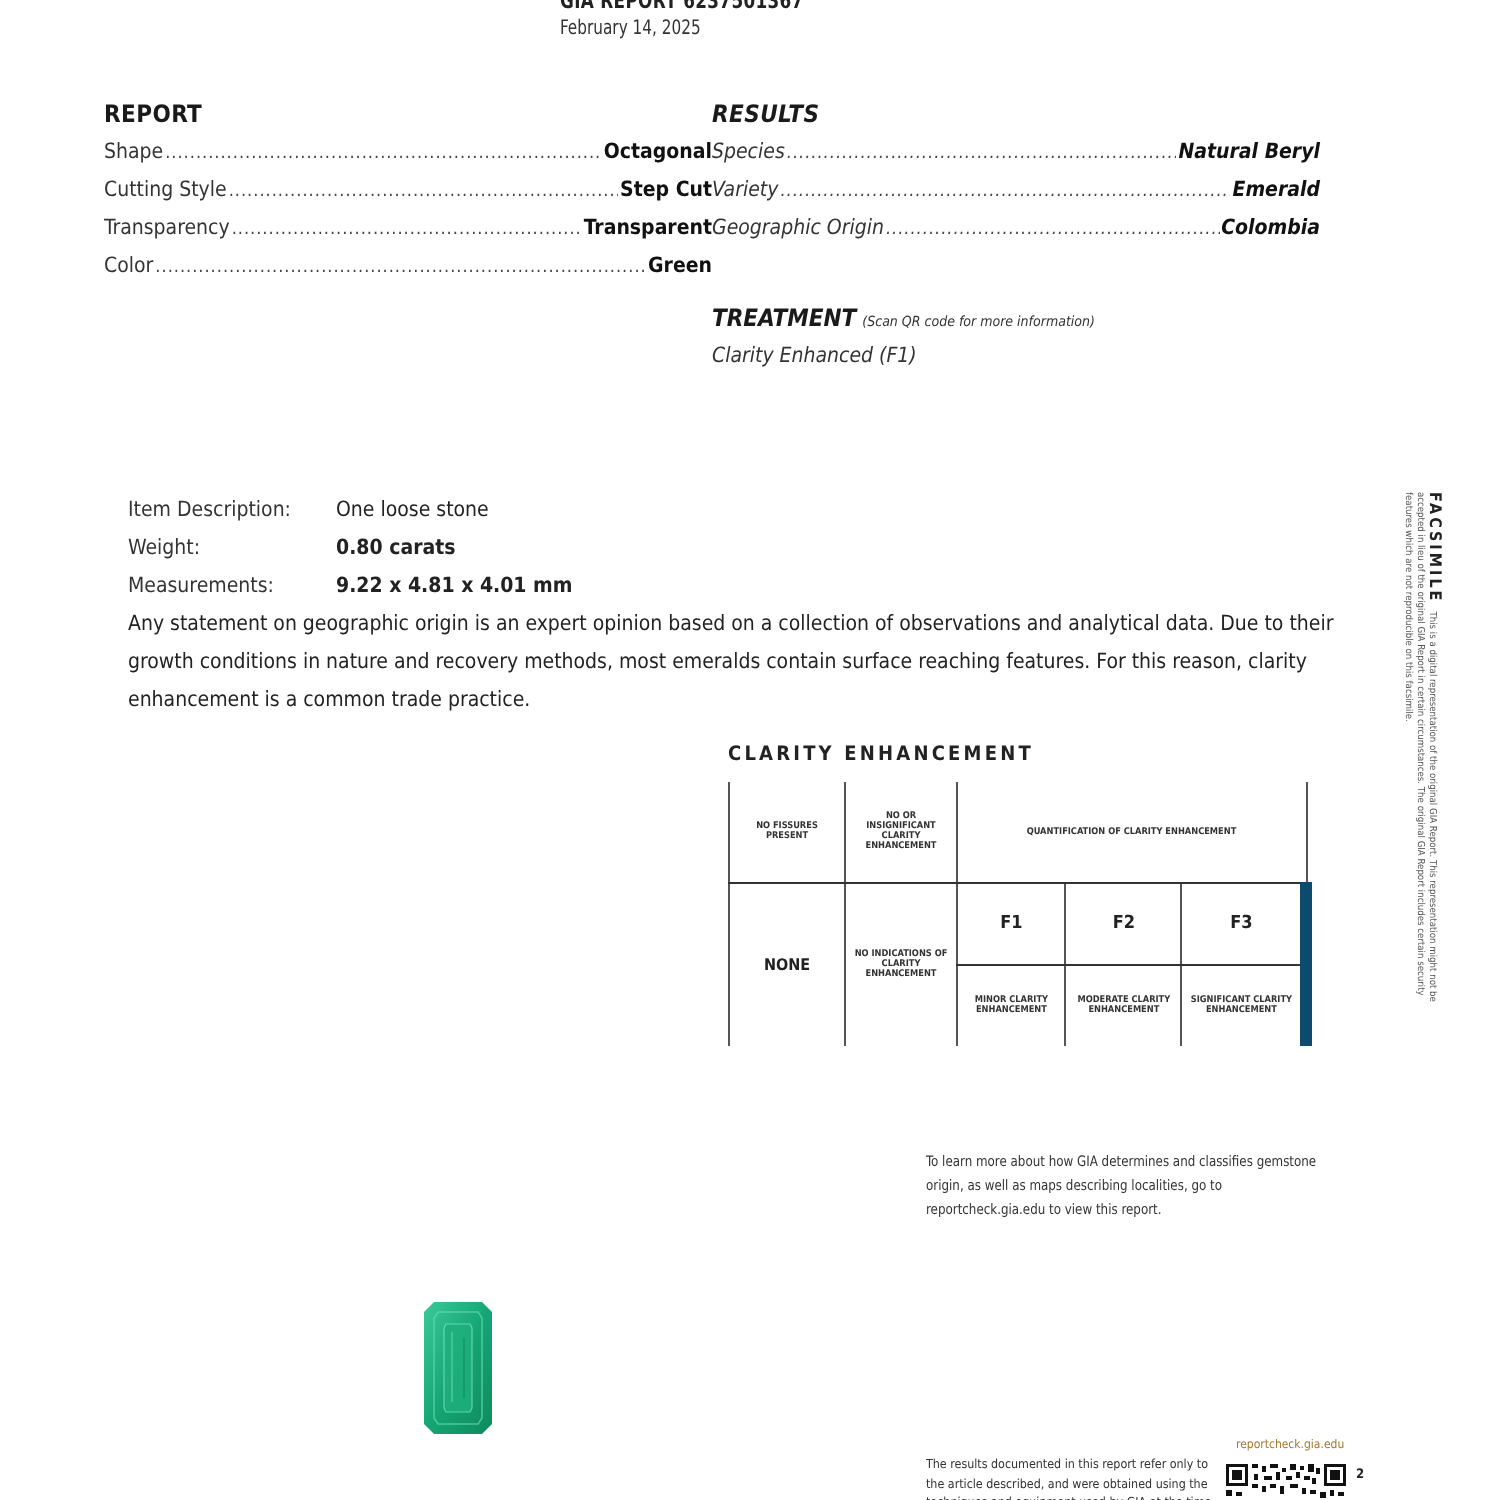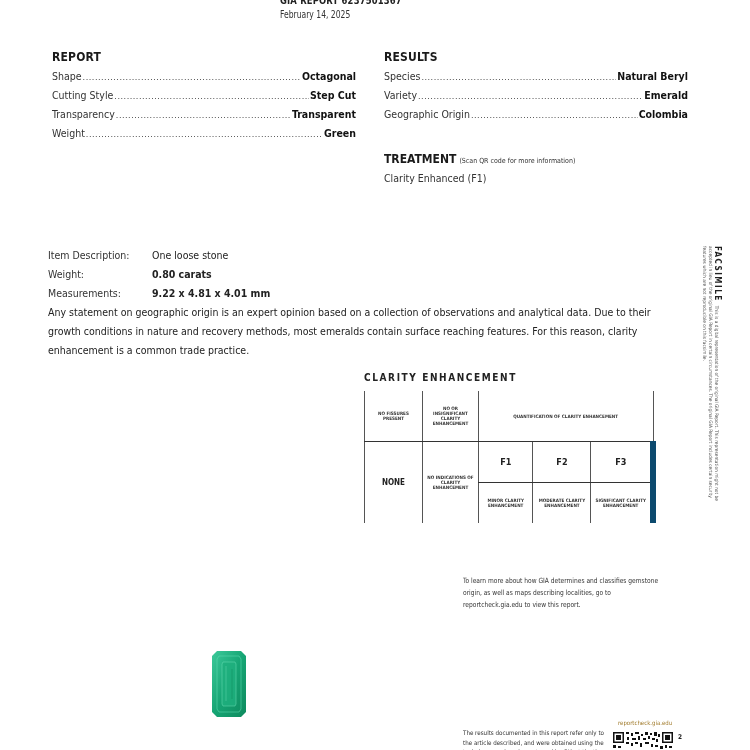--- a/index.html
+++ b/index.html
@@ -6,35 +6,35 @@
     html, body { width: 750px; height: 750px; background: #ffffff; overflow: hidden; }
     body { position: relative; font-family: "DejaVu Sans Condensed", "DejaVu Sans", "Liberation Sans", sans-serif; color: #1a1a1a; }
 
     .header { position: absolute; left: 280px; top: -6px; }
     .header .report-no { font-size: 11px; font-weight: bold; letter-spacing: 0.2px; color: #222; transform: scaleX(0.85); transform-origin: left; white-space: nowrap; }
     .header .report-date { font-size: 10px; color: #333; margin-top: 2px; transform: scaleX(0.85); transform-origin: left; white-space: nowrap; }
 
     .section-title { font-size: 12px; font-weight: bold; color: #1a1a1a; letter-spacing: 0.2px; }
 
     .details { position: absolute; left: 52px; top: 50px; width: 304px; }
-    .results { position: absolute; left: 384px; top: 50px; width: 304px; }
+    .results { position: absolute; left: 356px; top: 50px; width: 304px; font-style: italic; }
 
     .kv-row { display: flex; align-items: baseline; font-size: 10.5px; height: 19px; line-height: 19px; white-space: nowrap; }
     .kv-row .k { color: #333; flex: none; }
     .kv-row .dots { flex: 1; overflow: hidden; color: #444; letter-spacing: 0.5px; font-size: 9px; margin: 0 1px; }
     .kv-row .dots::before { content: "................................................................................................................................................................................................"; }
     .kv-row .v { font-weight: bold; color: #111; flex: none; }
     .section-title + .kv-row { margin-top: 3px; }
 
     .treatment { margin-top: 24px; }
     .treatment .t-title { font-size: 12px; font-weight: bold; }
     .treatment .t-note { font-size: 7px; color: #333; font-weight: normal; margin-left: 3px; }
     .treatment .t-value { font-size: 10.5px; color: #333; margin-top: 5px; }
 
-    .item-info { position: absolute; left: 48px; top: 246px; width: 630px; }
+    .item-info { position: absolute; left: 64px; top: 246px; width: 630px; }
     .info-row { display: flex; font-size: 10.5px; line-height: 19px; }
     .info-row .lab { width: 104px; flex: none; color: #333; }
     .info-row .val { flex: 1; color: #222; }
     .info-row .val.bold { font-weight: bold; }
 
     .clarity { position: absolute; left: 364px; top: 372px; width: 294px; }
     .clarity-title { font-size: 10px; font-weight: bold; letter-spacing: 1.6px; color: #222; margin-bottom: 8px; }
     table.ce { border-collapse: collapse; width: 292px; font-size: 4.6px; font-weight: bold; text-align: center; color: #333; }
     table.ce td { padding: 15px 2px; vertical-align: middle; }
     .ce .c1 { width: 58px; border-left: 1px solid #555; }
@@ -78,21 +78,21 @@
     <span class="k">Cutting Style</span>
       <span class="dots"></span>
       <span class="v">Step Cut</span>
   </div>
   <div class="kv-row">
     <span class="k">Transparency</span>
       <span class="dots"></span>
       <span class="v">Transparent</span>
   </div>
   <div class="kv-row">
-    <span class="k">Weight</span>
+    <span class="k">Color</span>
       <span class="dots"></span>
       <span class="v">Green</span>
   </div>
 </div>
 
 <div class="results">
   <div class="section-title">RESULTS</div>
   <div class="kv-row">
     <span class="k">Species</span>
       <span class="dots"></span>

